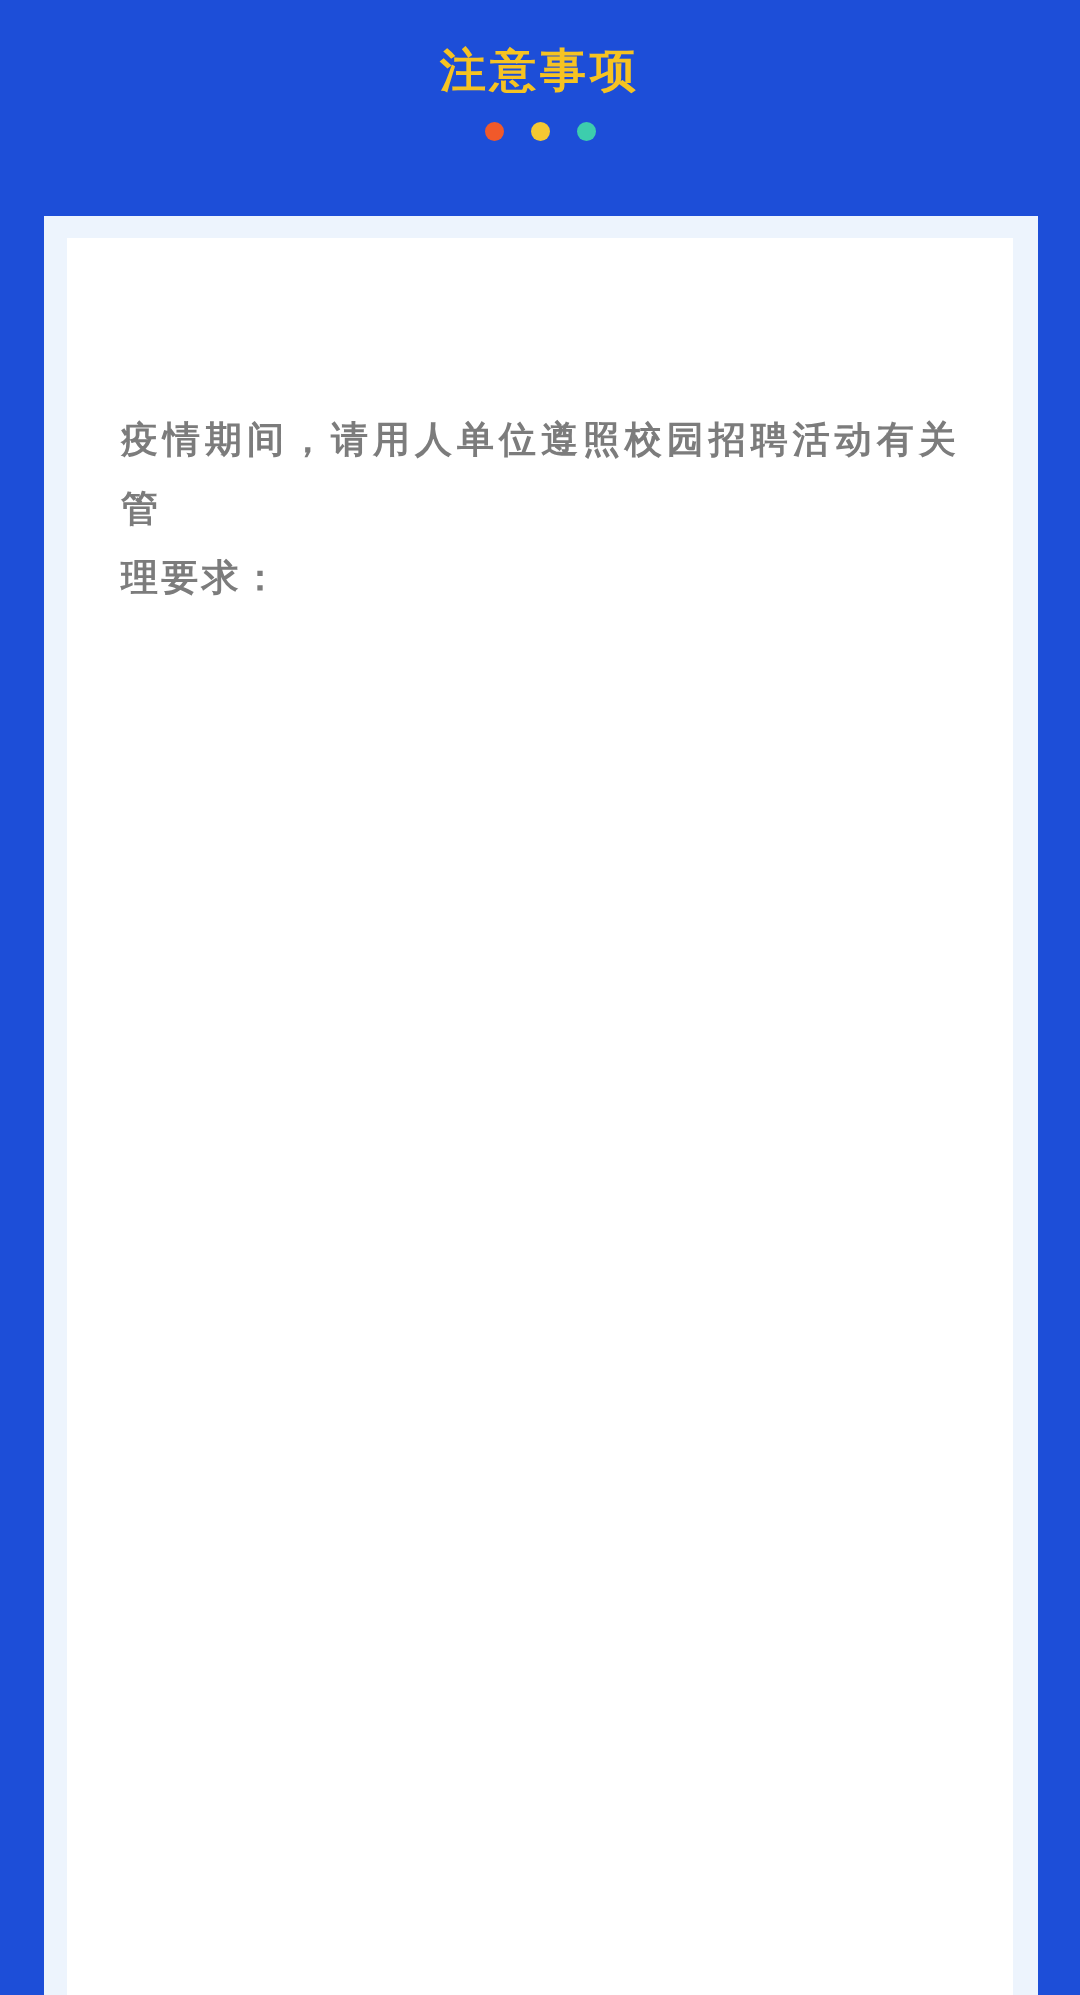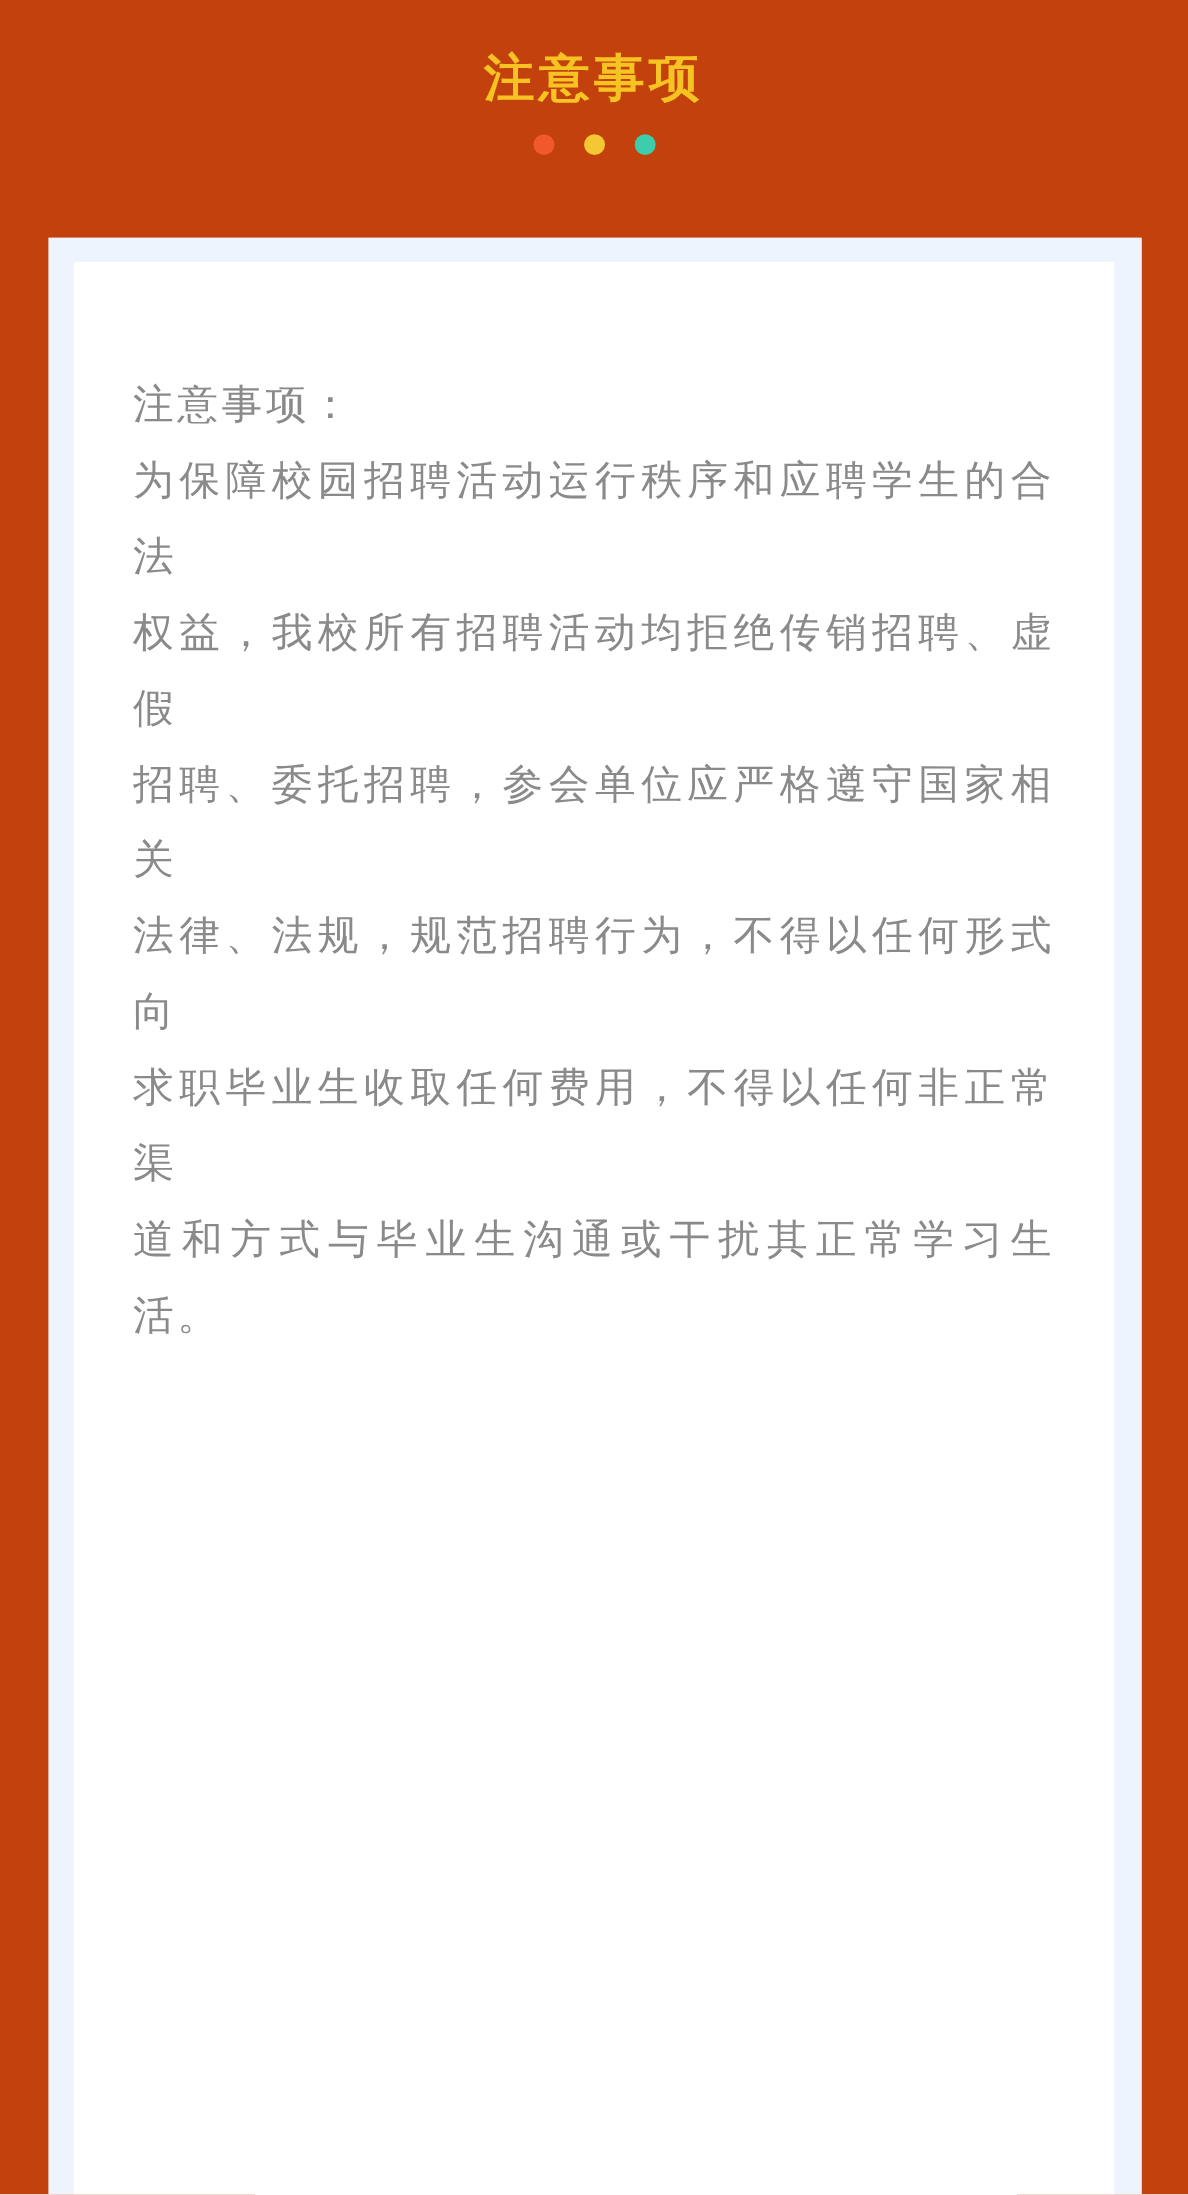--- a/index.html
+++ b/index.html
@@ -4,21 +4,21 @@
 <style>
   * { margin: 0; padding: 0; box-sizing: border-box; }
   html, body { background: #ffffff; }
   body { font-family: "Liberation Sans", "DejaVu Sans", sans-serif; }
 
   .page {
     position: relative;
     width: 1080px;
     height: 1995px;
     margin: 0 auto;
-    background: #c2410c;
+    background: #1d4ed8;
     overflow: hidden;
   }
 
   .header {
     text-align: center;
     padding-top: 42px;
   }
 
   .title {
     font-size: 46px;
@@ -85,26 +85,21 @@
     <div class="dots">
       <span class="dot" style="background-color: rgb(241, 89, 42);"></span>
       <span class="dot" style="background-color: rgb(244, 200, 50);"></span>
       <span class="dot" style="background-color: rgb(61, 205, 173);"></span>
     </div>
   </header>
 
   <section class="panel" style="background-color: rgb(237, 244, 253);">
     <div class="card" style="background-color: rgb(255, 255, 255);">
 
-      <div class="text-block">注意事项：
-为保障校园招聘活动运行秩序和应聘学生的合法
-权益，我校所有招聘活动均拒绝传销招聘、虚假
-招聘、委托招聘，参会单位应严格遵守国家相关
-法律、法规，规范招聘行为，不得以任何形式向
-求职毕业生收取任何费用，不得以任何非正常渠
-道和方式与毕业生沟通或干扰其正常学习生活。</div>
 
 
+      <div class="text-block gap bold">疫情期间，请用人单位遵照校园招聘活动有关管
+理要求：</div>
 
     </div>
   </section>
 
 </div>
 
 </body></html>

